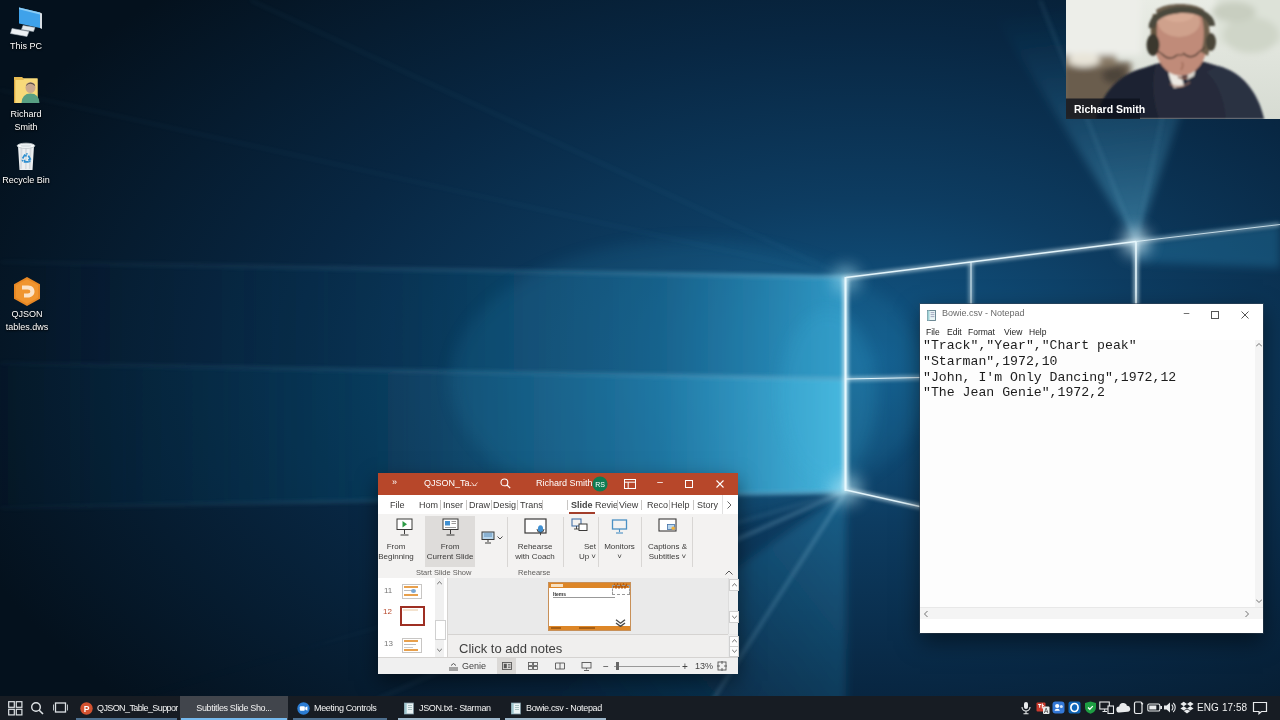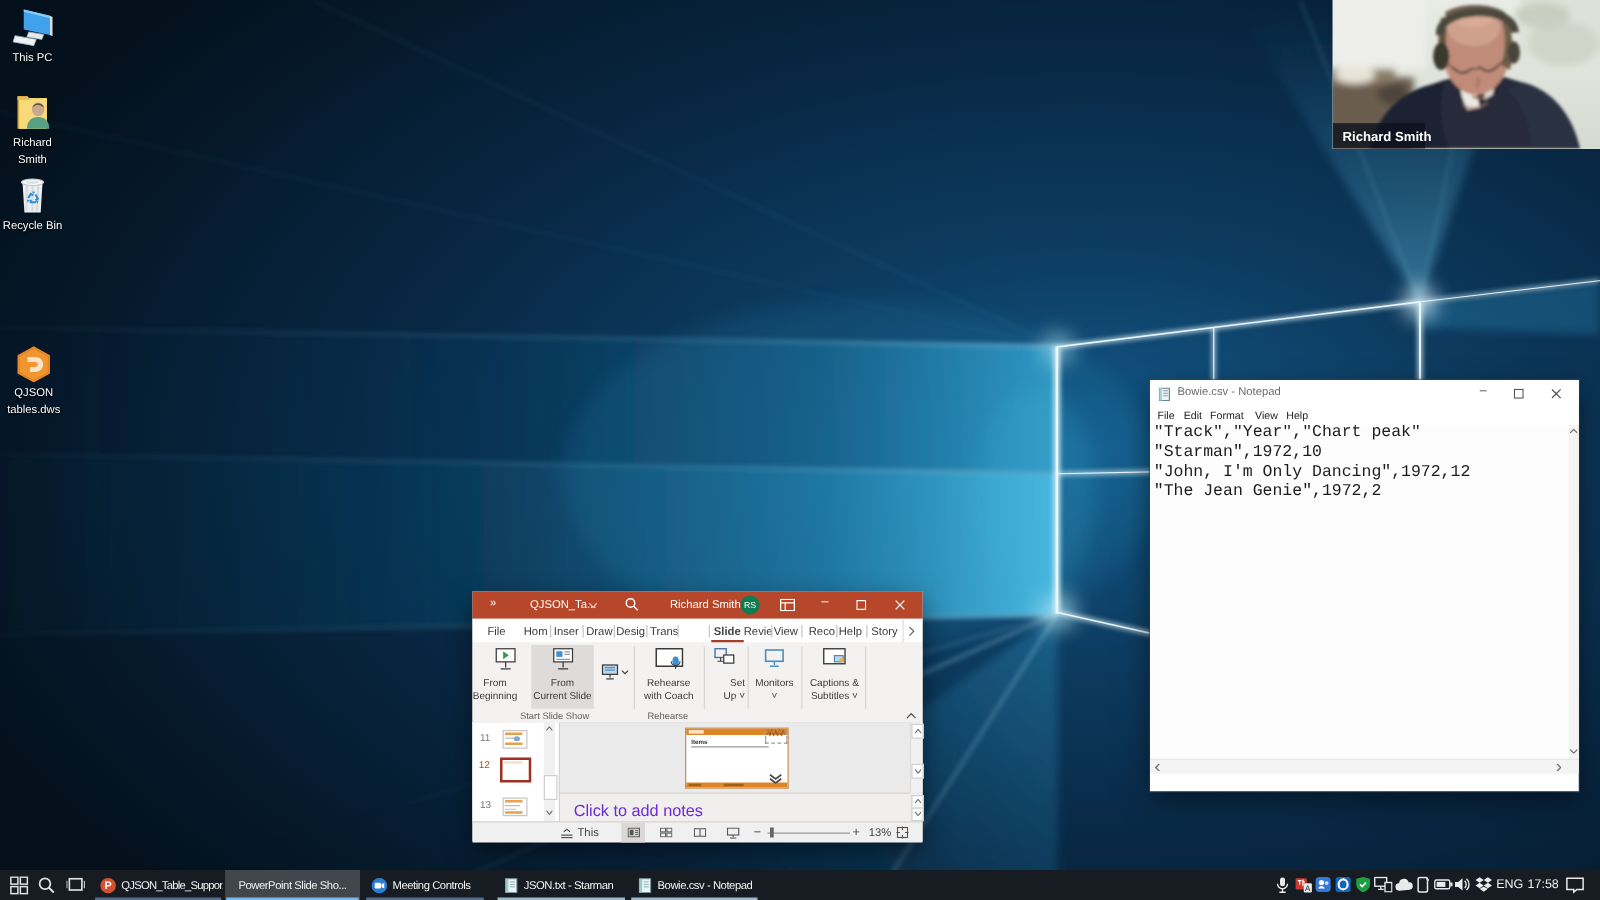--- a/index.html
+++ b/index.html
@@ -193,21 +193,21 @@
 
  <div class="titem" style="left:75px;width:103px;">
   <svg style="margin:0 4px 0 5px" width="13" height="13" viewBox="0 0 13 13">
    <circle cx="6.5" cy="6.5" r="6.2" fill="#d35230"></circle>
    <text x="6.5" y="9.6" font-size="8.6" font-weight="bold" fill="#fff" text-anchor="middle" font-family="Liberation Sans">P</text>
   </svg>
   <span style="letter-spacing:-0.6px">QJSON_Table_Suppor...</span>
   <div class="tund" style="left:1px;right:1px;background:#4e6f8e;"></div>
  </div>
  <div class="titem" style="left:180px;width:108px;background:#41454c;justify-content:center;">
-  <span>PowerPoint Slide Sho...</span>
+  <span>Subtitles Slide Sho...</span>
   <div class="tund" style="left:1px;right:1px;background:#76b9ed;"></div>
  </div>
  <div class="titem" style="left:292px;width:96px;">
   <svg style="margin:0 4px 0 5px" width="13" height="13" viewBox="0 0 13 13">
    <circle cx="6.5" cy="6.5" r="6.2" fill="#2b7cd3"></circle>
    <rect x="2.8" y="4.2" width="5" height="4.6" rx="1" fill="#fff"></rect>
    <path d="M8.2,5.4 L10.4,4.2 L10.4,8.8 L8.2,7.6Z" fill="#fff"></path>
   </svg>
   <span>Meeting Controls</span>
   <div class="tund" style="left:1px;right:1px;background:#4e6f8e;"></div>
@@ -522,41 +522,41 @@
               <path d="M0,3.5 L2.5,0.5 L5,3.5" fill="none" stroke="#707070" stroke-width="0.9"></path>
             </svg>
           </div>
    <div class="abs" style="left:0;top:33px;width:8px;height:10px;background:#fdfdfd;border:1px solid #d0d0d0;">
             <svg class="abs" style="left:1.5px;top:3px" width="5" height="4" viewBox="0 0 5 4">
               <path d="M0,0.5 L2.5,3.5 L5,0.5" fill="none" stroke="#707070" stroke-width="0.9"></path>
             </svg>
           </div>
   </div>
   <div class="abs" style="left:70px;top:56px;width:280px;height:23px;background:#f0efee;border-top:1px solid #d5d3d1;">
-   <div class="abs" style="left:11px;top:6px;font-size:13px;color:#6d28d9;">Click to add notes</div>
+   <div class="abs" style="left:11px;top:6px;font-size:13px;color:#404040;">Click to add notes</div>
   </div>
   <div class="abs" style="right:0;top:57px;width:9px;height:22px;background:#f0f0f0;">
    <div class="abs" style="left:0;top:1px;width:8px;height:9px;background:#fdfdfd;border:1px solid #d0d0d0;">
             <svg class="abs" style="left:1.5px;top:2px" width="5" height="4" viewBox="0 0 5 4">
               <path d="M0,3.5 L2.5,0.5 L5,3.5" fill="none" stroke="#707070" stroke-width="0.9"></path>
             </svg>
           </div>
    <div class="abs" style="left:0;top:11px;width:8px;height:9px;background:#fdfdfd;border:1px solid #d0d0d0;">
             <svg class="abs" style="left:1.5px;top:2px" width="5" height="4" viewBox="0 0 5 4">
               <path d="M0,0.5 L2.5,3.5 L5,0.5" fill="none" stroke="#707070" stroke-width="0.9"></path>
             </svg>
           </div>
   </div>
  </div>
 
  <div class="abs" style="left:0;top:184px;width:360px;height:16px;background:#f0f0f0;border-top:1px solid #d5d3d1;font-size:9px;color:#444;">
   <svg class="abs" style="left:70px;top:4px" width="11" height="9" viewBox="0 0 11 9">
    <path d="M1,6 h9 M1,8 h9 M3,3.5 L5.5,1.5 L8,3.5" stroke="#555" stroke-width="1" fill="none"></path>
   </svg>
-  <span class="abs" style="left:84px;top:3px;">This</span>
+  <span class="abs" style="left:84px;top:3px;">Genie</span>
   <div class="abs" style="left:119px;top:0;width:19px;height:16px;background:#dbd9d7;"></div>
   <svg class="abs" style="left:124px;top:4px" width="10" height="8" viewBox="0 0 10 8">
           <rect x="0.5" y="0.5" width="9" height="7" fill="none" stroke="#555" stroke-width="0.9"></rect>
           <rect x="1.8" y="1.8" width="3" height="4.4" fill="#555"></rect>
           <path d="M6,2.5 h2.5 M6,4 h2.5 M6,5.5 h2.5" stroke="#555" stroke-width="0.7"></path>
         </svg>
   <svg class="abs" style="left:150px;top:4px" width="10" height="8" viewBox="0 0 10 8">
           <rect x="0.5" y="0.5" width="4" height="3" fill="none" stroke="#555" stroke-width="0.8"></rect>
           <rect x="5.5" y="0.5" width="4" height="3" fill="none" stroke="#555" stroke-width="0.8"></rect>
           <rect x="0.5" y="4.5" width="4" height="3" fill="none" stroke="#555" stroke-width="0.8"></rect>

